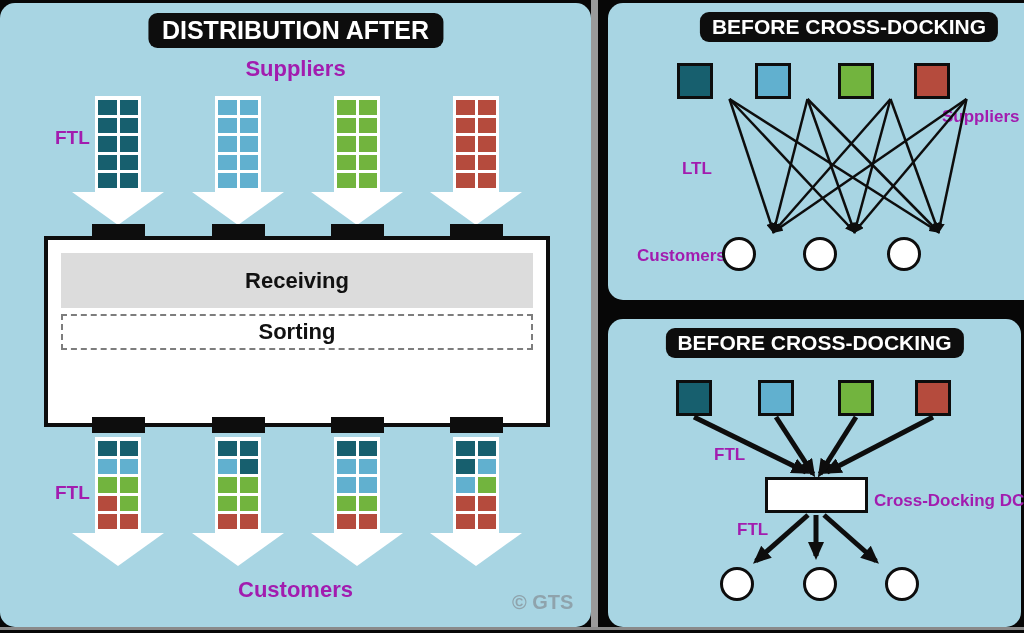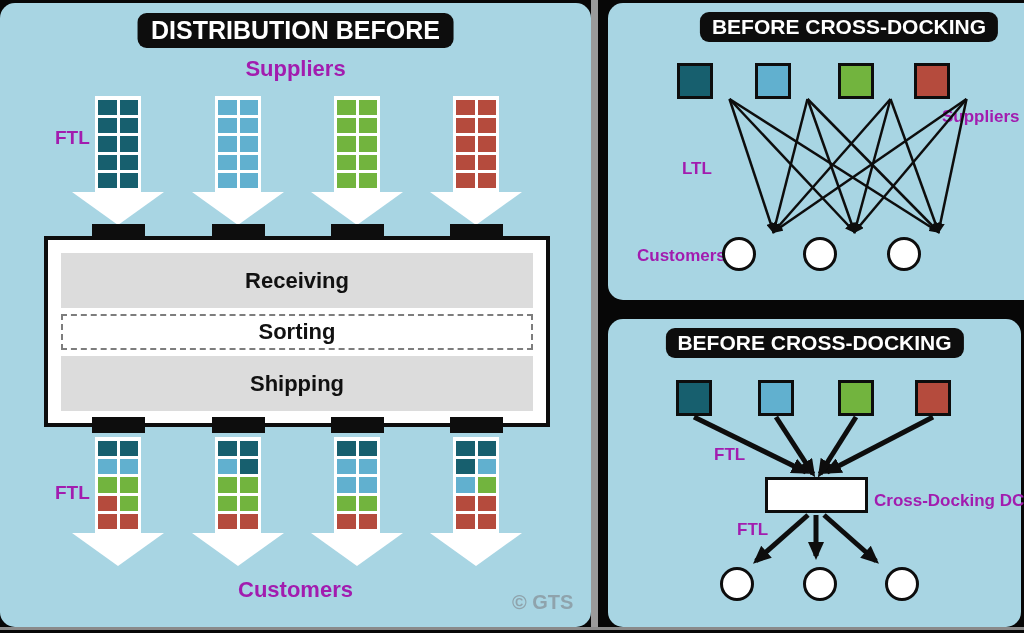--- a/index.html
+++ b/index.html
@@ -74,21 +74,21 @@
           border:3px solid #0d0d0d;box-sizing:border-box;z-index:3;}
 
   .sm{font-size:17px;}
   .md{font-size:19px;}
   .lg{font-size:22px;}
 </style>
 </head>
 <body>
 
 <div class="panel" id="left-panel">
-  <div class="badge">DISTRIBUTION BEFORE</div>
+  <div class="badge">DISTRIBUTION AFTER</div>
   <div class="lbl lg center-lbl" style="top:53px;">Suppliers</div>
   <div class="lbl md" style="left:55px;top:124px;">FTL</div>
 
   <div class="trucks-in">
     <div class="truck t0">
       <div class="shaft">
           <div class="cell" style="background: rgb(23, 95, 110);"></div>
           <div class="cell" style="background: rgb(23, 95, 110);"></div>
           <div class="cell" style="background: rgb(23, 95, 110);"></div>
           <div class="cell" style="background: rgb(23, 95, 110);"></div>
@@ -149,21 +149,20 @@
   </div>
 
   <div class="dock top d0"></div>
   <div class="dock top d1"></div>
   <div class="dock top d2"></div>
   <div class="dock top d3"></div>
 
   <div id="warehouse-box">
     <div class="band dashed b1">Sorting</div>
     <div class="band solid b0">Receiving</div>
-    <div class="band solid b2">Shipping</div>
   </div>
 
   <div class="dock bot d0"></div>
   <div class="dock bot d1"></div>
   <div class="dock bot d2"></div>
   <div class="dock bot d3"></div>
 
   <div class="lbl md" style="left:55px;top:479px;">FTL</div>
 
   <div class="trucks-out">

